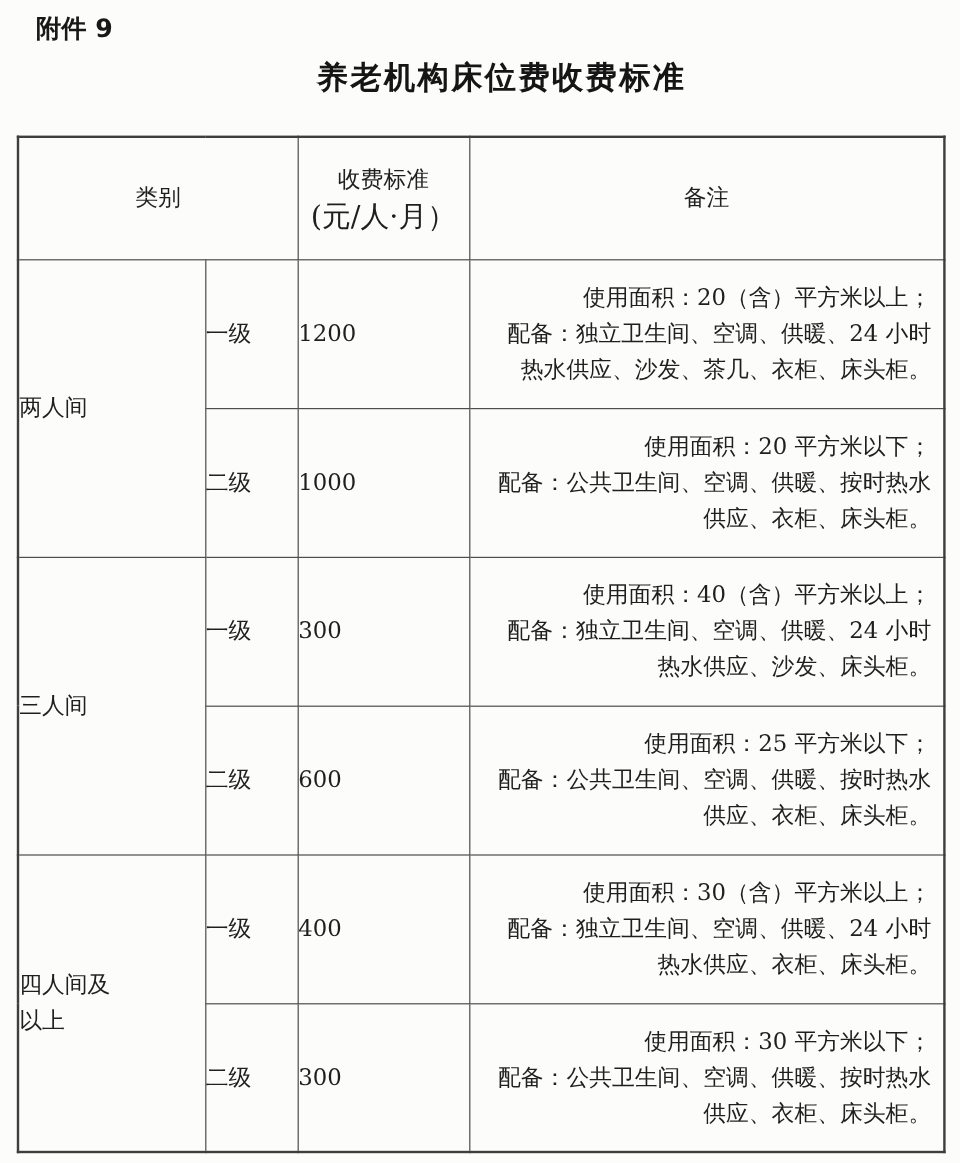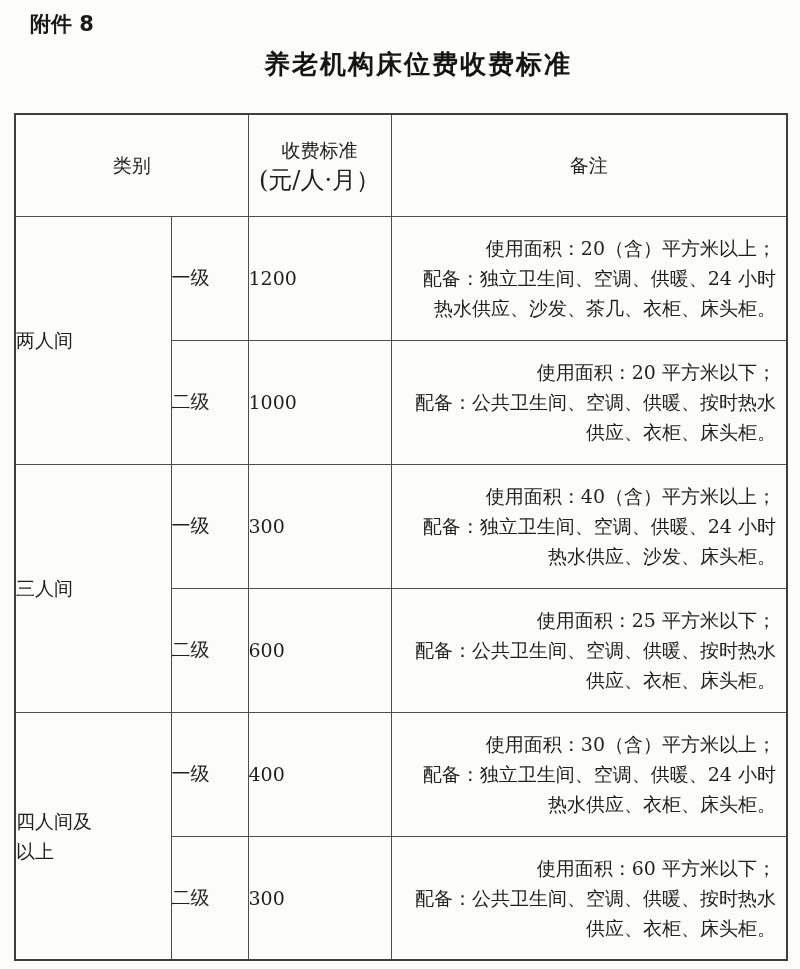--- a/index.html
+++ b/index.html
@@ -43,21 +43,21 @@
   .cell-remark {
     text-align:right;
     padding:10px 10px 10px 14px;
     line-height:30px;
   }
   .fee-unit { font-size:24px; }
 </style>
 </head>
 <body>
 
-<div class="attachment-label">附件 8</div>
+<div class="attachment-label">附件 9</div>
 <div class="doc-title">养老机构床位费收费标准</div>
 
 <table class="fee-table">
   <colgroup>
     <col style="width:156px">
     <col style="width:77px">
     <col style="width:143px">
     <col style="width:396px">
   </colgroup>
   <tbody>
@@ -113,18 +113,18 @@
       <td class="cell-center">400</td>
       <td class="cell-remark">
         <div>使用面积：30（含）平方米以上；</div>
         <div>配备：独立卫生间、空调、供暖、24 小时热水供应、衣柜、床头柜。</div>
       </td>
     </tr>
     <tr>
       <td class="cell-center">二级</td>
       <td class="cell-center">300</td>
       <td class="cell-remark">
-        <div>使用面积：60 平方米以下；</div>
+        <div>使用面积：30 平方米以下；</div>
         <div>配备：公共卫生间、空调、供暖、按时热水供应、衣柜、床头柜。</div>
       </td>
     </tr>
   </tbody>
 </table>
 
 </body></html>

